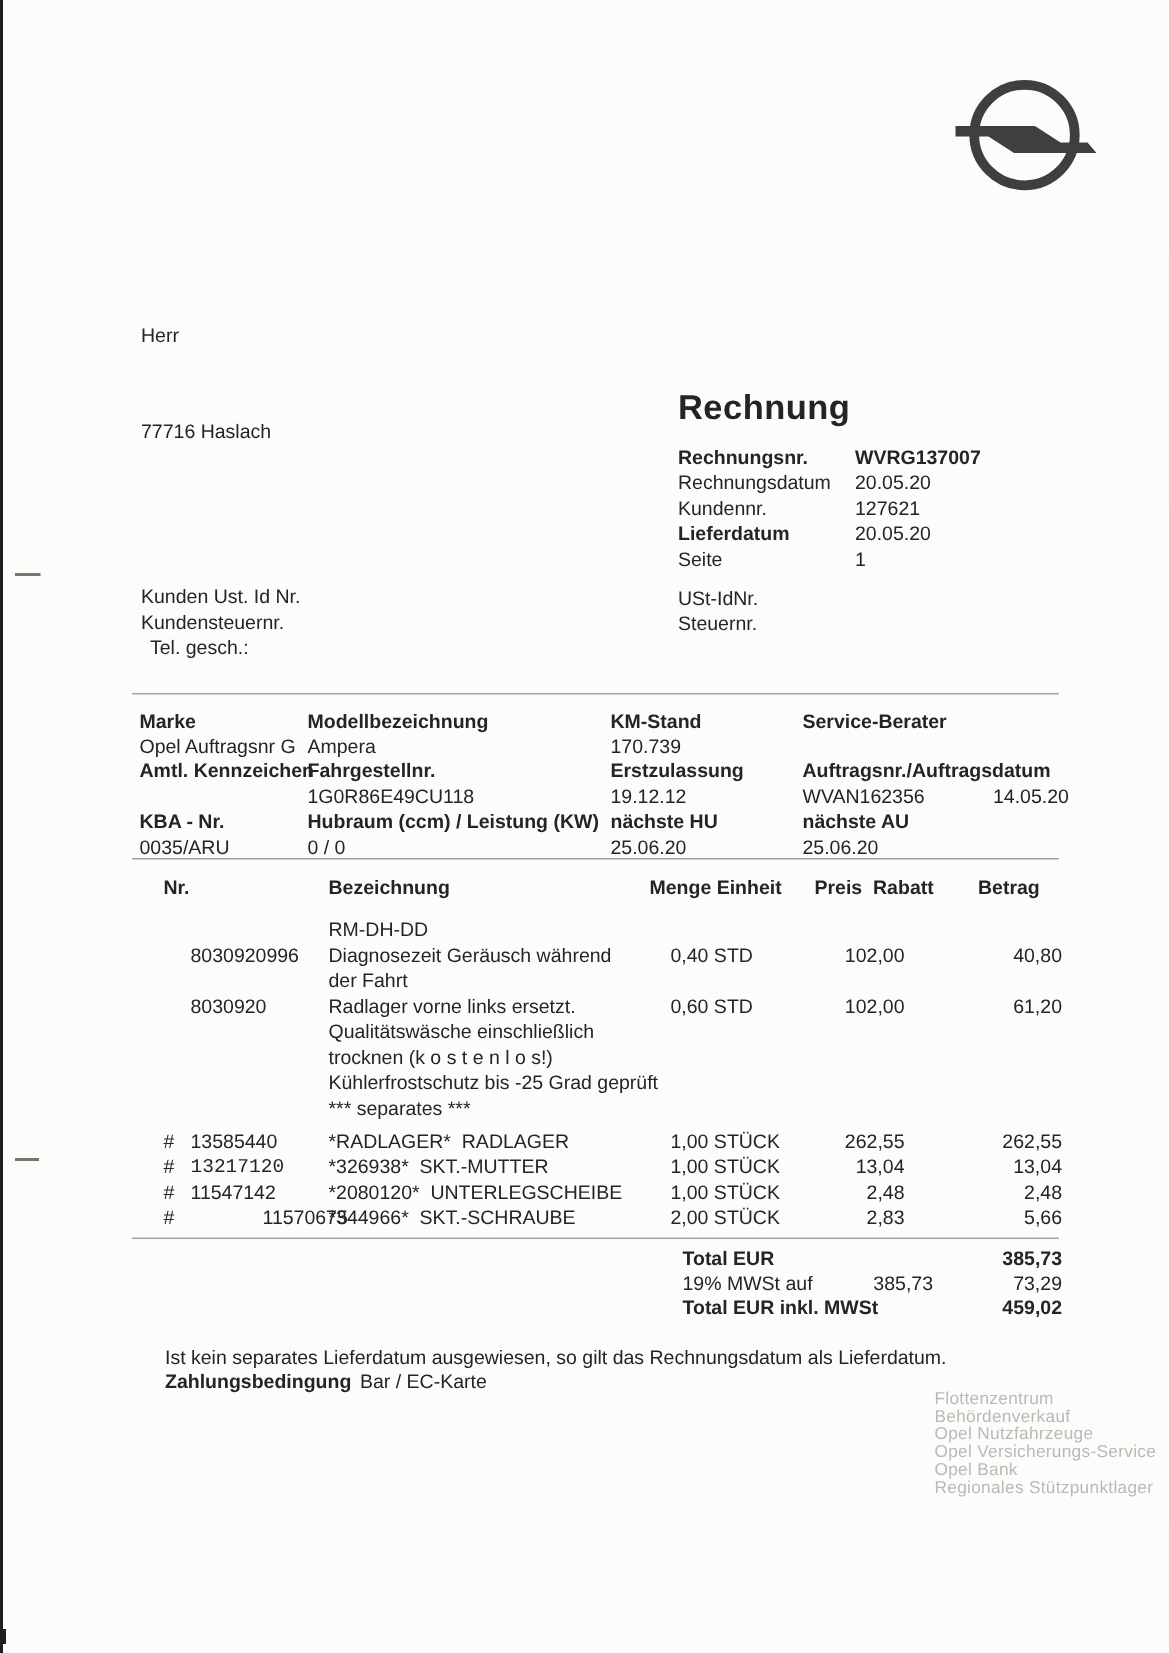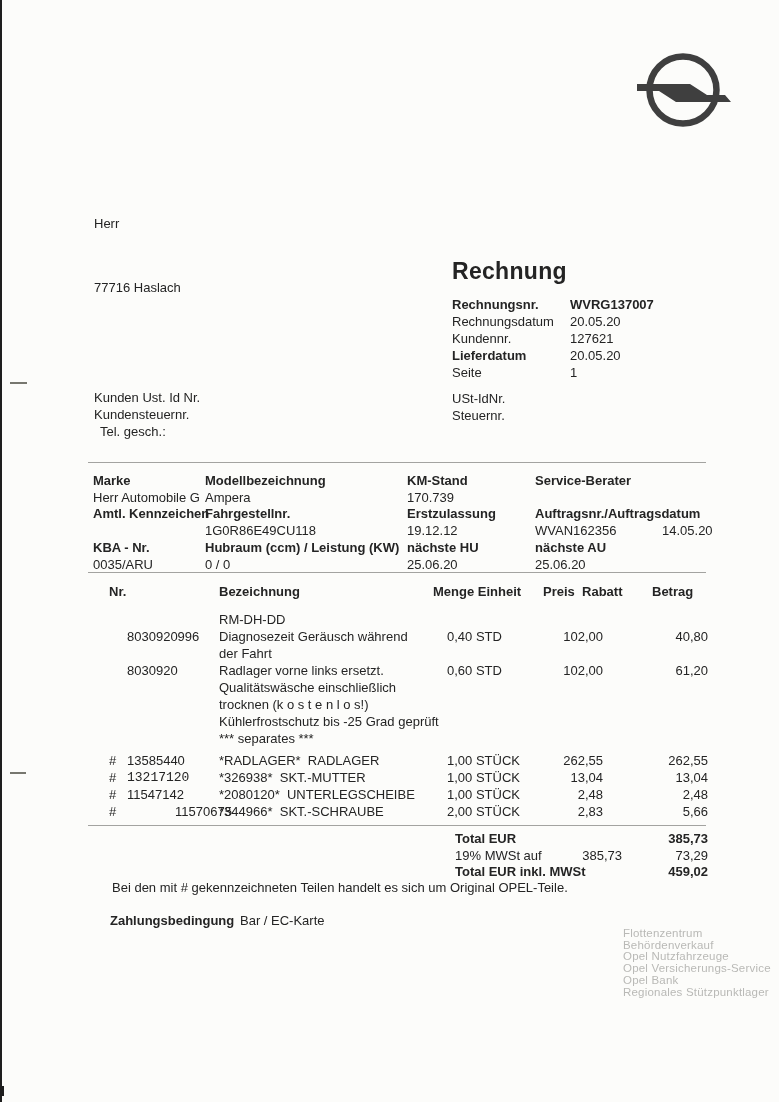--- a/index.html
+++ b/index.html
@@ -53,21 +53,21 @@
   <div class="abs" style="left:94px;top:390px;">Kunden Ust. Id Nr.</div>
   <div class="abs" style="left:94px;top:407px;">Kundensteuernr.</div>
   <div class="abs" style="left:100px;top:424px;">Tel. gesch.:</div>
 
   <div class="rule" style="top:462px;"></div>
   <div id="vehicle">
       <div class="abs b" style="left: 93px; top: 473px;">Marke</div>
       <div class="abs b" style="left: 205px; top: 473px;">Modellbezeichnung</div>
       <div class="abs b" style="left: 407px; top: 473px;">KM-Stand</div>
       <div class="abs b" style="left: 535px; top: 473px;">Service-Berater</div>
-      <div class="abs" style="left: 93px; top: 490px;">Herr Automobile G</div>
+      <div class="abs" style="left: 93px; top: 490px;">Opel Auftragsnr G</div>
       <div class="abs" style="left: 205px; top: 490px;">Ampera</div>
       <div class="abs" style="left: 407px; top: 490px;">170.739</div>
       <div class="abs b" style="left: 93px; top: 506px;">Amtl. Kennzeichen</div>
       <div class="abs b" style="left: 205px; top: 506px;">Fahrgestellnr.</div>
       <div class="abs b" style="left: 407px; top: 506px;">Erstzulassung</div>
       <div class="abs b" style="left: 535px; top: 506px;">Auftragsnr./Auftragsdatum</div>
       <div class="abs" style="left: 205px; top: 523px;">1G0R86E49CU118</div>
       <div class="abs" style="left: 407px; top: 523px;">19.12.12</div>
       <div class="abs" style="left: 535px; top: 523px;">WVAN162356</div>
       <div class="abs" style="left: 662px; top: 523px;">14.05.20</div>
@@ -134,21 +134,21 @@
   <div id="totals">
       <div class="abs b" style="left: 455px; top: 831px;">Total EUR</div>
       <div class="abs b r" style="left: 628px; top: 831px; width: 80px;">385,73</div>
       <div class="abs" style="left: 455px; top: 848px;">19% MWSt auf</div>
       <div class="abs r" style="left: 522px; top: 848px; width: 100px;">385,73</div>
       <div class="abs r" style="left: 628px; top: 848px; width: 80px;">73,29</div>
       <div class="abs b" style="left: 455px; top: 864px;">Total EUR inkl. MWSt</div>
       <div class="abs b r" style="left: 628px; top: 864px; width: 80px;">459,02</div>
     </div>
 
-  <div class="abs" style="left:112px;top:880px;">Bei den mit # gekennzeichneten Teilen handelt es sich um Original OPEL-Teile.</div>
+  <div class="abs" style="left:110px;top:897px;">Ist kein separates Lieferdatum ausgewiesen, so gilt das Rechnungsdatum als Lieferdatum.</div>
   <div class="abs b" style="left:110px;top:913px;">Zahlungsbedingung</div>
   <div class="abs" style="left:240px;top:913px;">Bar / EC-Karte</div>
 
   <div id="services">
       <div class="abs muted" style="left: 623px; top: 926px;">Flottenzentrum</div>
       <div class="abs muted" style="left: 623px; top: 938px;">Behördenverkauf</div>
       <div class="abs muted" style="left: 623px; top: 949px;">Opel Nutzfahrzeuge</div>
       <div class="abs muted" style="left: 623px; top: 961px;">Opel Versicherungs-Service</div>
       <div class="abs muted" style="left: 623px; top: 973px;">Opel Bank</div>
       <div class="abs muted" style="left: 623px; top: 985px;">Regionales Stützpunktlager</div>

